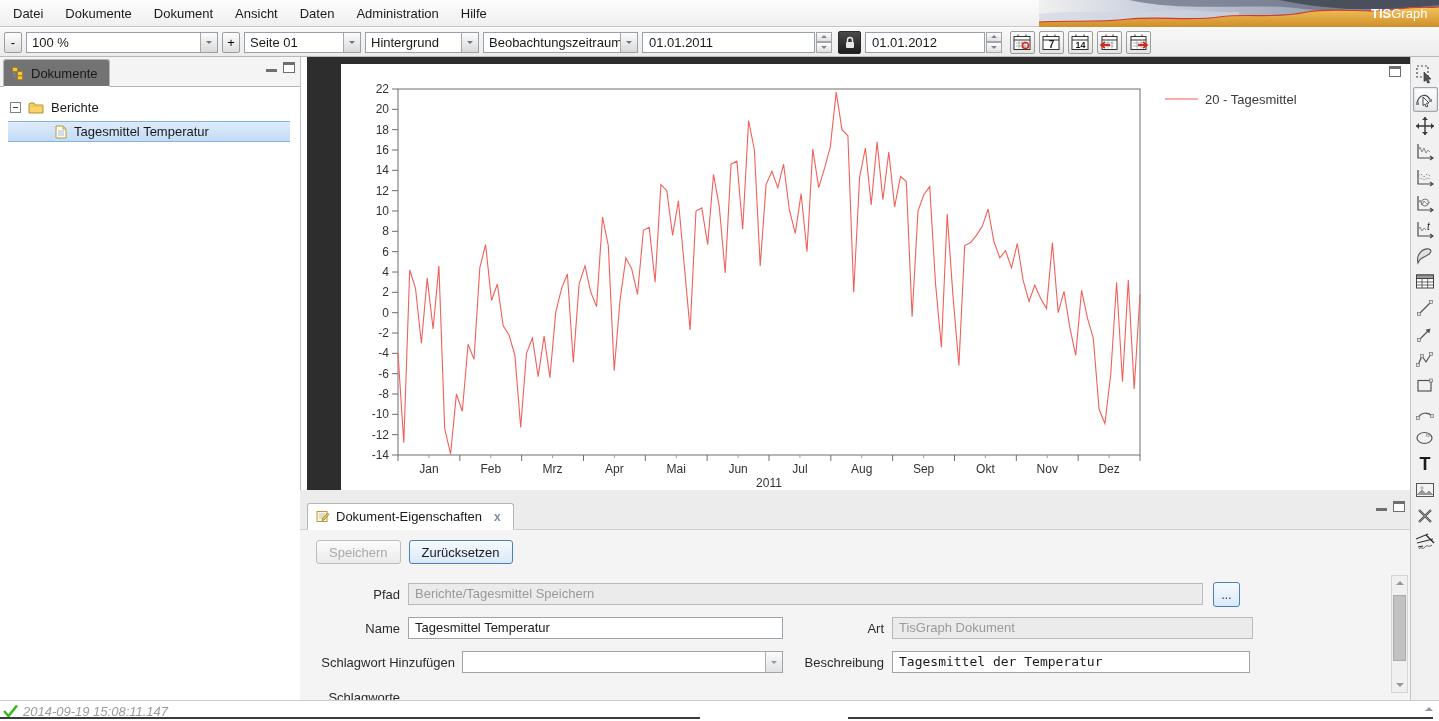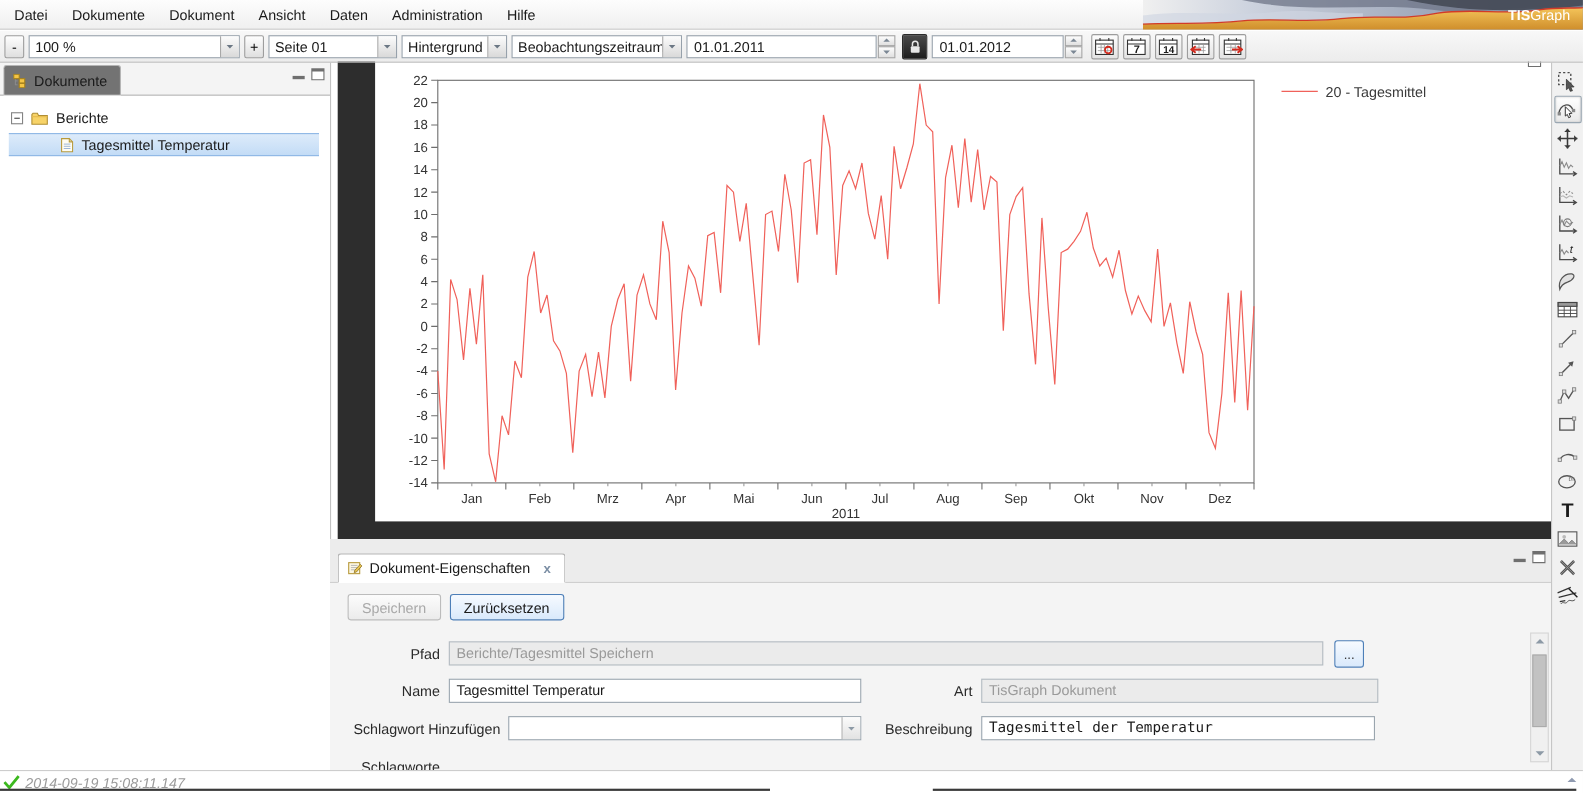--- a/index.html
+++ b/index.html
@@ -48,21 +48,21 @@
   .minbtn::after { content:""; position:absolute; left:0; bottom:1px; width:11px; height:3px; background:#6f6f6f; }
   .maxbtn { width:12px; height:11px; border:1px solid #6f6f6f; border-top:3px solid #6f6f6f; background:#fff; }
   .tree { padding-top:9px; }
   .tree-row { height:22px; display:flex; align-items:center; gap:7px; padding-left:10px; }
   .tree-row.selected { background:linear-gradient(#ddebfa,#c3dcf6); border-top:1px solid #86b2e4;
     border-bottom:1px solid #86b2e4; margin:3px 10px 0 8px; padding-left:47px; height:21px; }
   .expander { width:11px; height:11px; border:1px solid #848484; background:#fff; position:relative; }
   .expander::after { content:""; position:absolute; left:2px; top:4px; width:5px; height:1px; background:#444; }
 
   
-  #docview { position:absolute; left:307px; top:41px; width:1103px; height:498px; background:#2d2d2d;text-decoration:underline; }
+  #docview { position:absolute; left:307px; top:57px; width:1103px; height:498px; background:#2d2d2d;text-decoration:underline; }
   #page { position:absolute; left:34px; top:7px; width:1069px; height:426px; background:#fff; }
   #chartmax { position:absolute; right:9px; top:2px; }
   .pagedash { position:absolute; width:17px; height:2px; background:#9f9f9f; }
 
   
   #righttools { position:absolute; left:1410px; top:57px; width:29px; height:664px;
     background:#f1f1f1; border-left:1px solid #c6c6c6; padding-top:3px; }
   .tool { display:block; width:25px; height:25px; margin:1px auto 1px auto; border:1px solid transparent;
     background:transparent; border-radius:2px; padding:0; }
   .tool.active { border:1px solid #9aa7b2; background:linear-gradient(#ffffff,#e9e9e9);
@@ -158,21 +158,21 @@
         <i></i>
       </span>
   </div>
   <button class="tbtn" style="width:18px">+</button>
   <div class="combo" style="width:117px">
     <span class="val">Seite 01</span>
     <span class="drop">
         <i></i>
       </span>
   </div>
-  <div class="combo" style="width:96px">
+  <div class="combo" style="width:114px">
     <span class="val">Hintergrund</span>
     <span class="drop">
         <i></i>
       </span>
   </div>
   <div class="combo" style="width:155px">
     <span class="val">Beobachtungszeitraum</span>
     <span class="drop">
         <i></i>
       </span>

